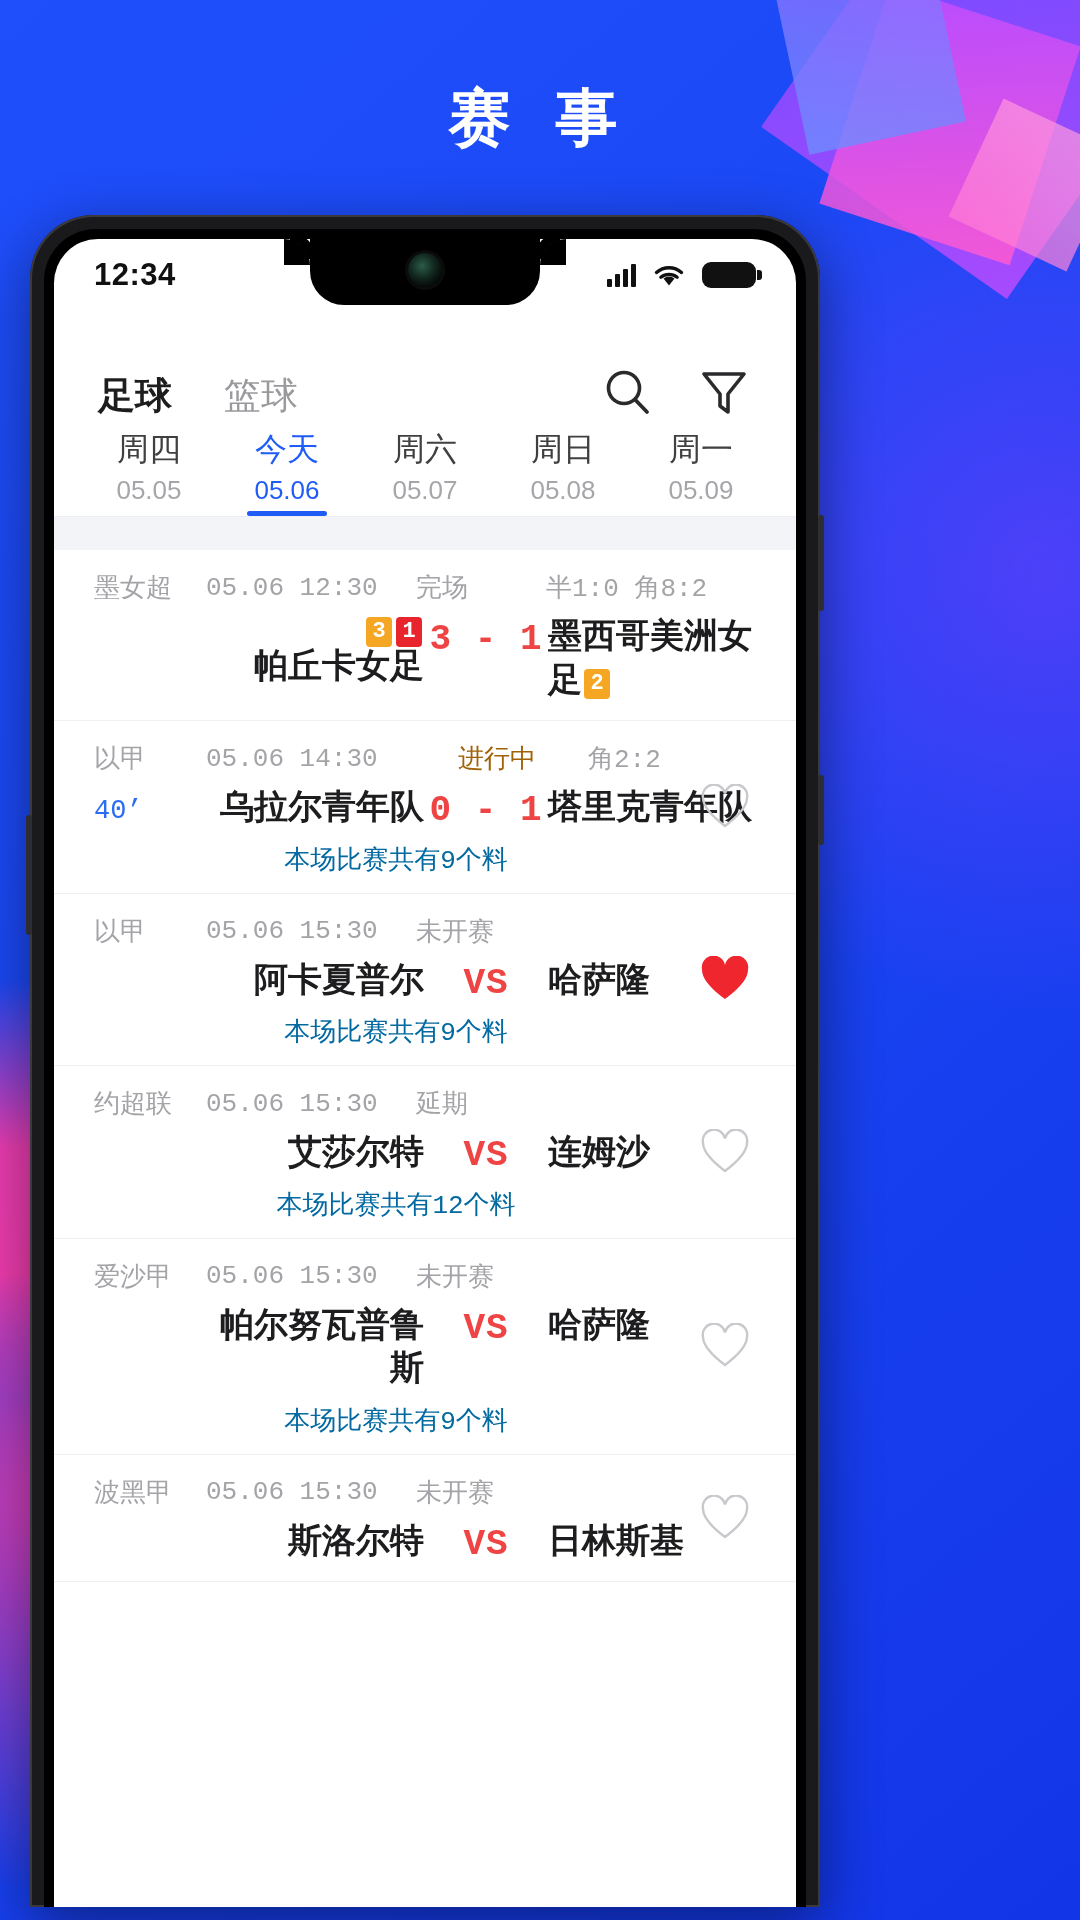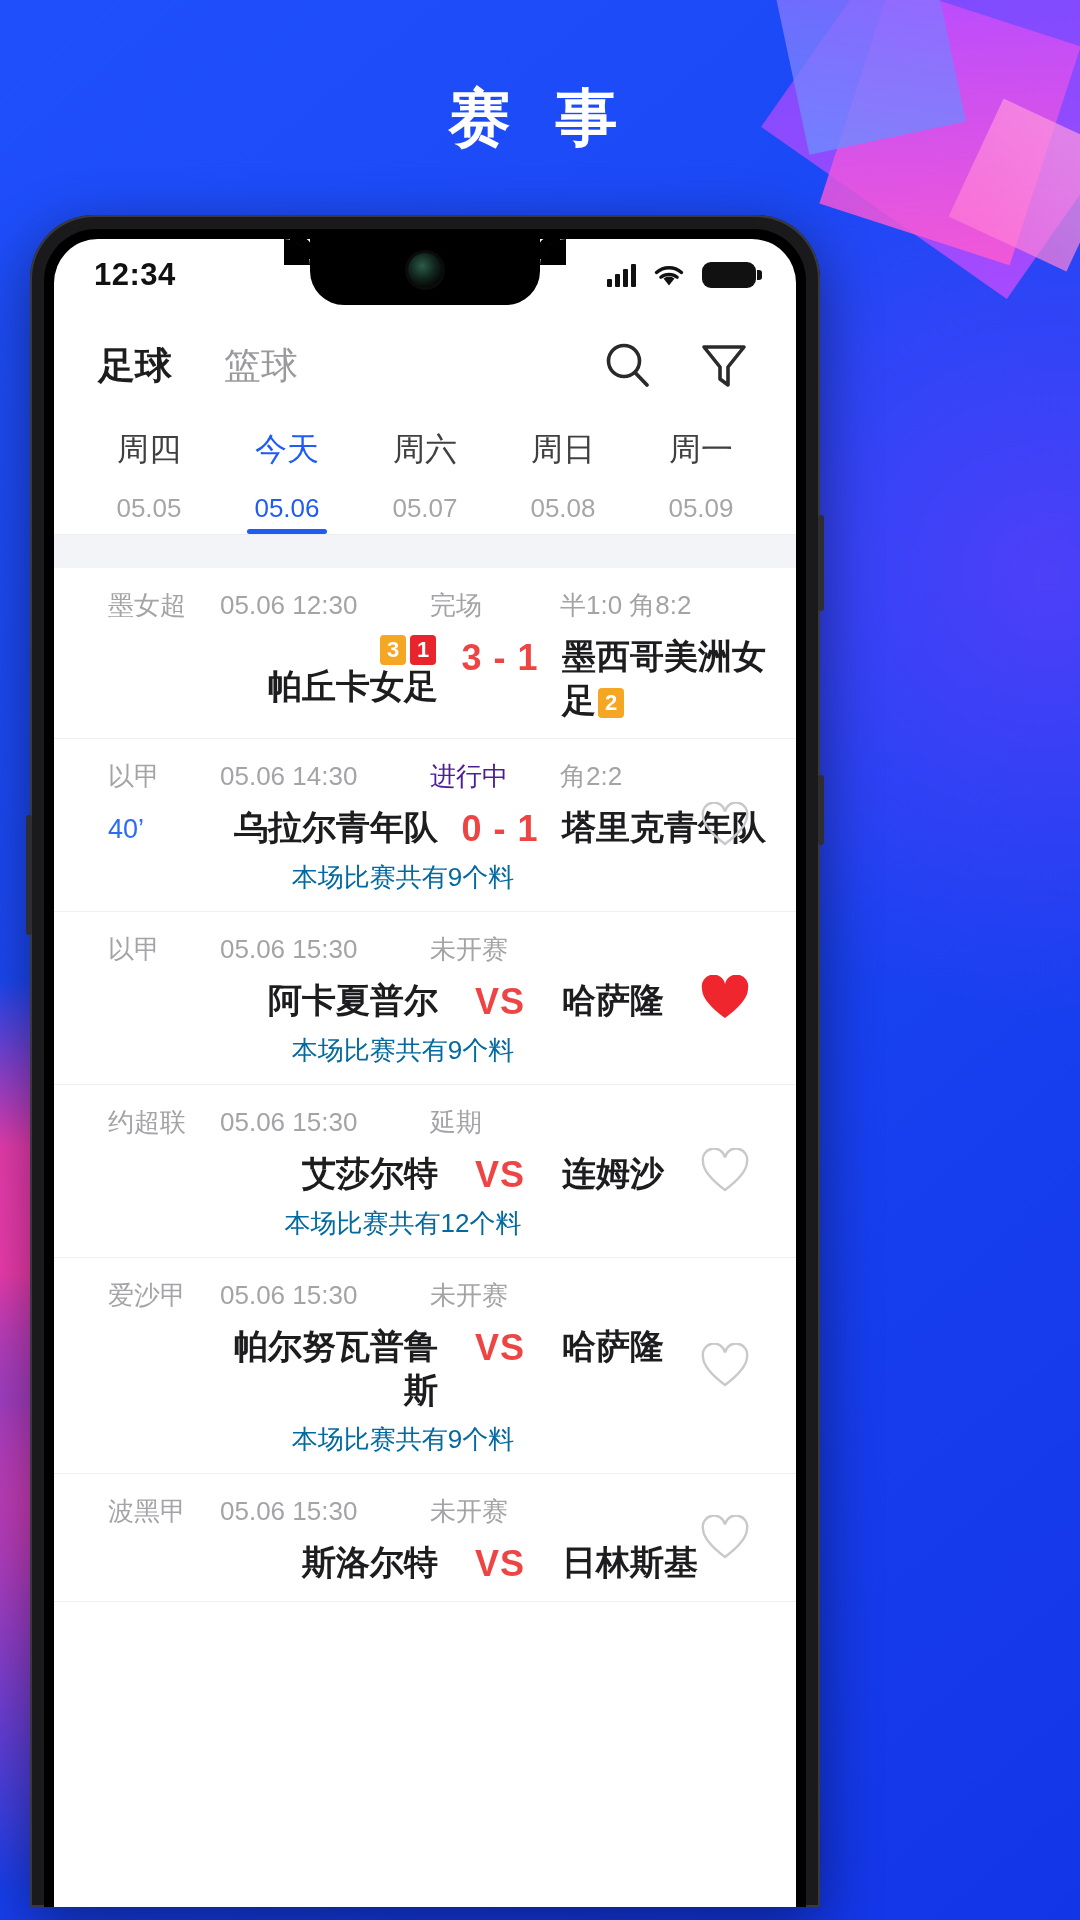--- a/index.html
+++ b/index.html
@@ -87,49 +87,49 @@
   .st-right { margin-left:auto; display:flex; align-items:center; gap:16px; }
   .sig { display:flex; align-items:flex-end; gap:3px; height:24px; }
   .sig i { display:block; width:5px; background:#111; border-radius:1px; }
   .sig i:nth-child(1){height:8px;} .sig i:nth-child(2){height:13px;}
   .sig i:nth-child(3){height:18px;} .sig i:nth-child(4){height:23px;}
   .batt { width:54px; height:26px; border-radius:9px; background:#111; position:relative; }
   .batt::after { content:""; position:absolute; right:-6px; top:8px; width:5px; height:10px; background:#111; border-radius:0 3px 3px 0; }
 
   
   .topnav {
-    display:flex; align-items:center; justify-content:center;
+    display:flex; align-items:flex-end; justify-content:center;
     gap:52px; height:110px; padding:0 44px;
   }
   .sport-tab { font-size:37px; color:#9a9a9e; }
   .sport-tab.active { color:#1d1d1f; font-weight:700; }
   .topnav-icons { margin-left:auto; display:flex; align-items:center; gap:40px; }
   .icon-btn { width:56px; height:56px; display:flex; align-items:center; justify-content:center; }
 
   
   .datebar { display:flex; padding:8px 26px 0 26px; }
   .date-item { flex:1; text-align:center; padding-bottom:10px; position:relative; }
   .d-day { font-size:32px; color:#404040; line-height:1.25; }
-  .d-num { font-size:26px; color:#a6a6aa; margin-top:24px; line-height:1.2; }
+  .d-num { font-size:26px; color:#a6a6aa; margin-top:6px; line-height:1.2; }
   .date-item.active .d-day,
   .date-item.active .d-num { color:#1f5cf5; }
   .date-item.active::after {
     content:""; position:absolute; bottom:0; left:50%; transform:translateX(-50%);
     width:80px; height:5px; background:#1f5cf5; border-radius:3px;
   }
   .gap-strip { height:34px; background:#f2f4f8; border-top:1px solid #eceef2; }
 
   
   .matchlist { }
-  .match { border-bottom:1px solid #eeeff2; padding:20px 0 16px 16px; position:relative; }
+  .match { border-bottom:1px solid #eeeff2; padding:20px 0 16px 2px; position:relative;font-family:Liberation Mono, monospace; }
   .m-meta { display:flex; align-items:center; font-size:26px; color:#a4a4a8; }
   .m-league { width:150px; padding-left:38px; }
   .m-time { width:210px; }
   .m-status { width:130px; }
-  .m-status.live { color:#4c1d95; }
+  .m-status.live { color:#a16207;margin-left:42px; }
   .m-extra { }
   .m-body { display:flex; align-items:flex-start; margin-top:12px; }
   .m-minute { width:150px; padding-left:38px; font-size:27px; color:#2a6cf5; padding-top:8px; }
   .m-home {
     width:218px; text-align:right; font-size:34px; font-weight:700; color:#1d1d1f;
     line-height:1.28; display:flex; justify-content:flex-end; align-items:flex-start; flex-wrap:wrap; gap:0;
   }
   .m-score {
     width:124px; text-align:center; font-size:36px; font-weight:700; color:#ef4444;
     padding-top:2px; letter-spacing:1px;

